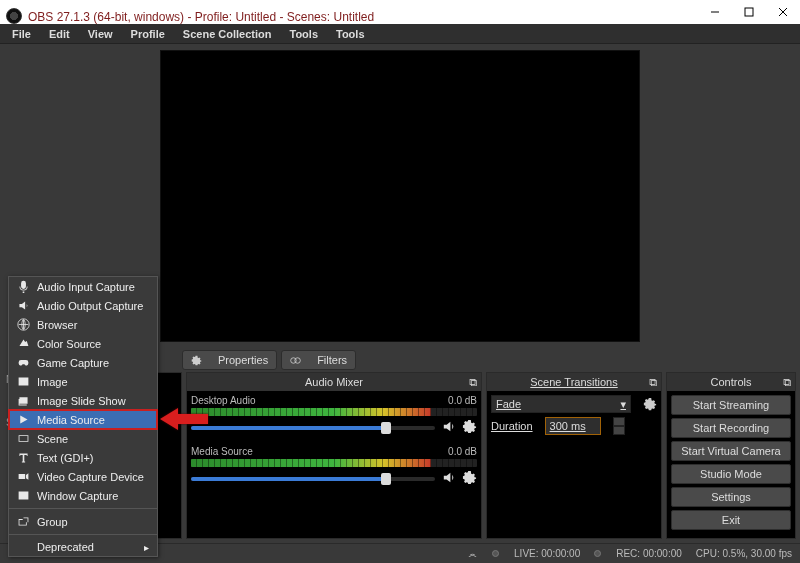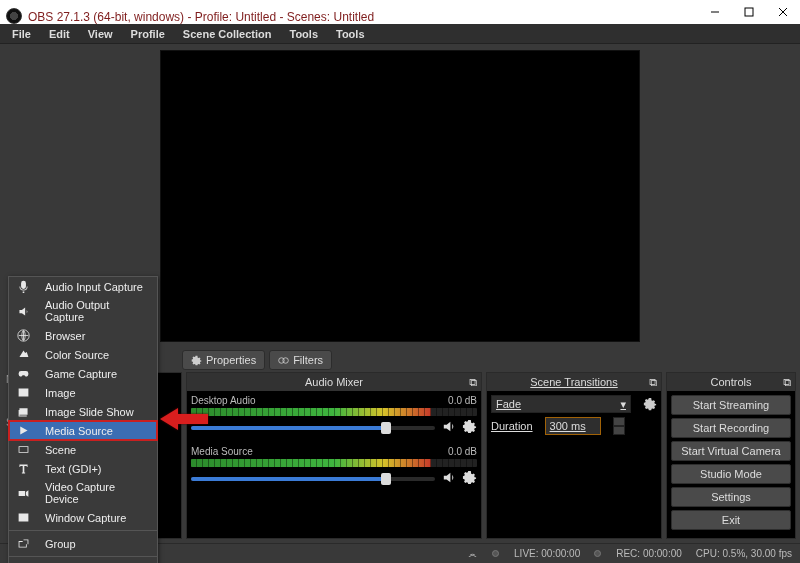--- a/index.html
+++ b/index.html
@@ -16,21 +16,21 @@
 
 .menubar { height:20px; background:#2f2f2f; display:flex; align-items:center; padding:0 4px; gap:2px; border-bottom:1px solid #222; }
 .menubar span { padding:2px 8px; cursor:default;font-weight:bold; }
 
 
 .preview-area { flex:0 0 300px; background:#393939; display:flex; justify-content:center; padding:6px 0; }
 .preview-black { width:480px; height:292px; background:#000; border:1px solid #111; }
 
 
 .midbar { height:24px; display:flex; align-items:center; padding-left:182px; gap:4px; background:#393939; }
-.tbtn { height:20px; padding:0 8px; display:flex; align-items:center; gap:4px; background:#4a4a4a; border:1px solid #2c2c2c; border-radius:3px; font-size:11px; }
+.tbtn { height:20px; padding:0 8px; display:flex; align-items:center; gap:16px; background:#4a4a4a; border:1px solid #2c2c2c; border-radius:3px; font-size:11px; }
 .tbtn svg { width:11px; height:11px; fill:#ccc; }
 
 
 .docks { flex:1; display:flex; gap:4px; padding:0 4px 4px 4px; background:#393939; }
 .dock { background:#000000; border:1px solid #2a2a2a; display:flex; flex-direction:column; }
 .dock-head { height:18px; background:#323232; display:flex; align-items:center; justify-content:center; font-size:11px; position:relative; }
 .dock-head .pop { position:absolute; right:4px; }
 .dock-body { flex:1; padding:4px; }
 
 .dock.left { width:160px; }
@@ -71,21 +71,21 @@
 .ctrl-btn { height:20px; background:#4a4a4a; border:1px solid #2e2e2e; border-radius:2px; display:flex; align-items:center; justify-content:center; font-size:11px; margin-bottom:3px; }
 
 
 .status { height:20px; background:#393939; border-top:1px solid #2a2a2a; display:flex; align-items:center; justify-content:flex-end; gap:14px; padding:0 8px; font-size:10px; color:#bbb; }
 .status .dot { width:7px; height:7px; border-radius:50%; background:#555; border:1px solid #777; }
 .status .item { display:flex; align-items:center; gap:15px; }
 .status svg { width:11px; height:11px; fill:#aaa; }
 
 
 .ctx { position:absolute; left:8px; top:276px; width:150px; background:#3a3a3a; border:1px solid #555; box-shadow:1px 1px 4px rgba(0,0,0,.5); z-index:50; }
-.ctx-item { display:flex; align-items:center; gap:15px; padding:3px 8px; font-size:11px; color:#eee; cursor:default; }
+.ctx-item { display:flex; align-items:center; gap:7px; padding:3px 8px; font-size:11px; color:#eee; cursor:default; }
 .ctx-item svg { width:13px; height:13px; fill:#e8e8e8; flex-shrink:0; }
 .ctx-item.hl { background:#3b6db3; outline:2px solid #c92020; outline-offset:-1px; }
 .ctx-sep { height:1px; background:#555; margin:3px 0; }
 .ctx-item .chev { margin-left:auto; font-size:10px; }
 
 
 .arrow { position:absolute; left:160px; top:406px; z-index:60; }
 .arrow svg { filter:drop-shadow(0 0 1px #500); }
 </style>
 </head>

